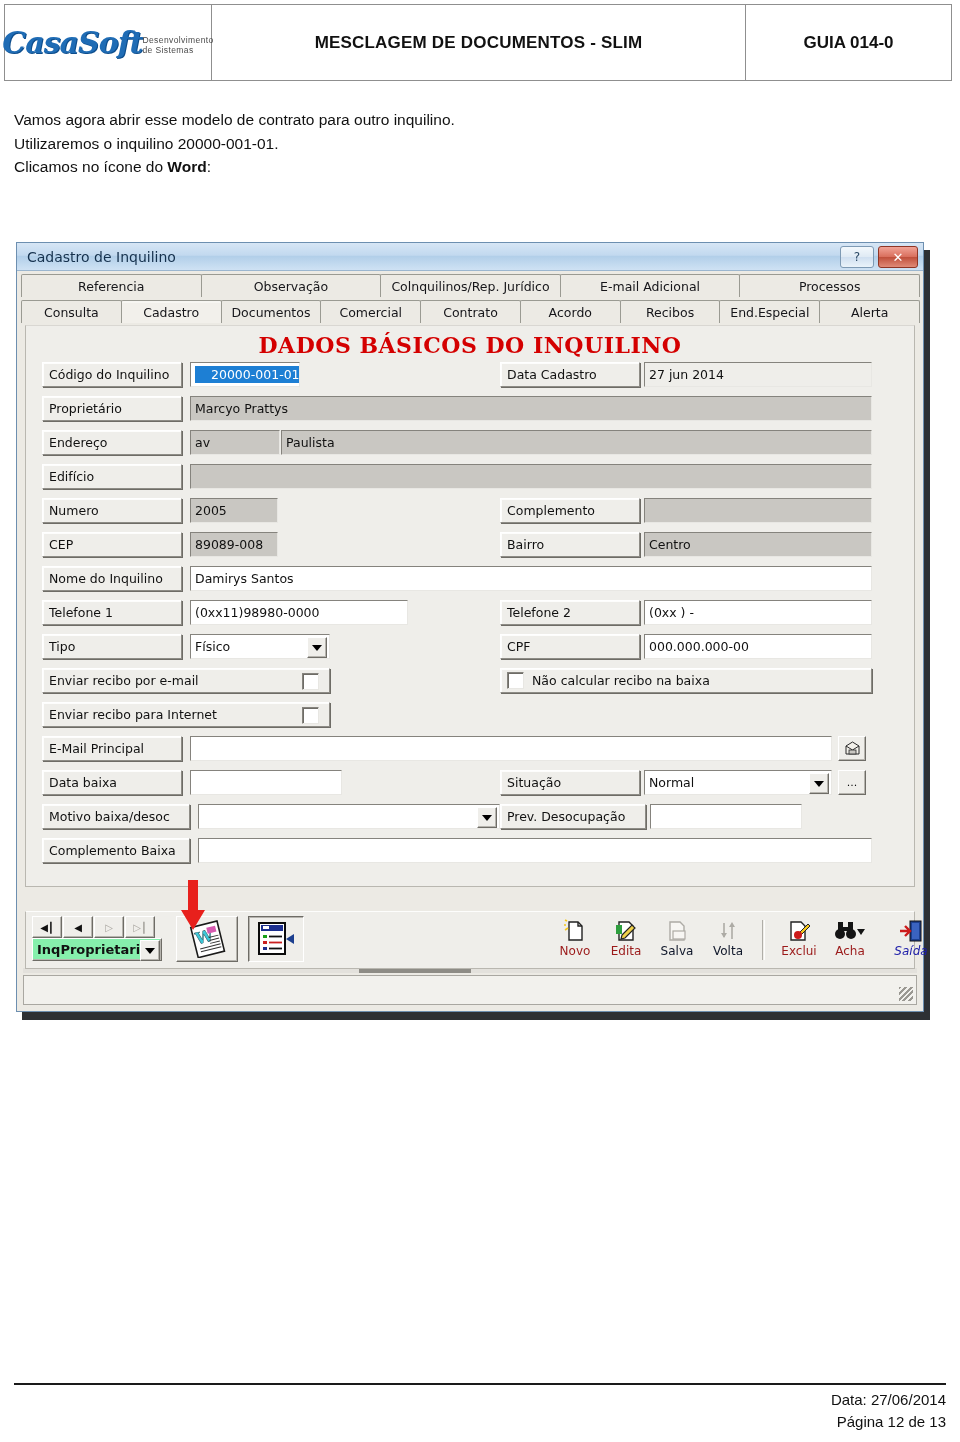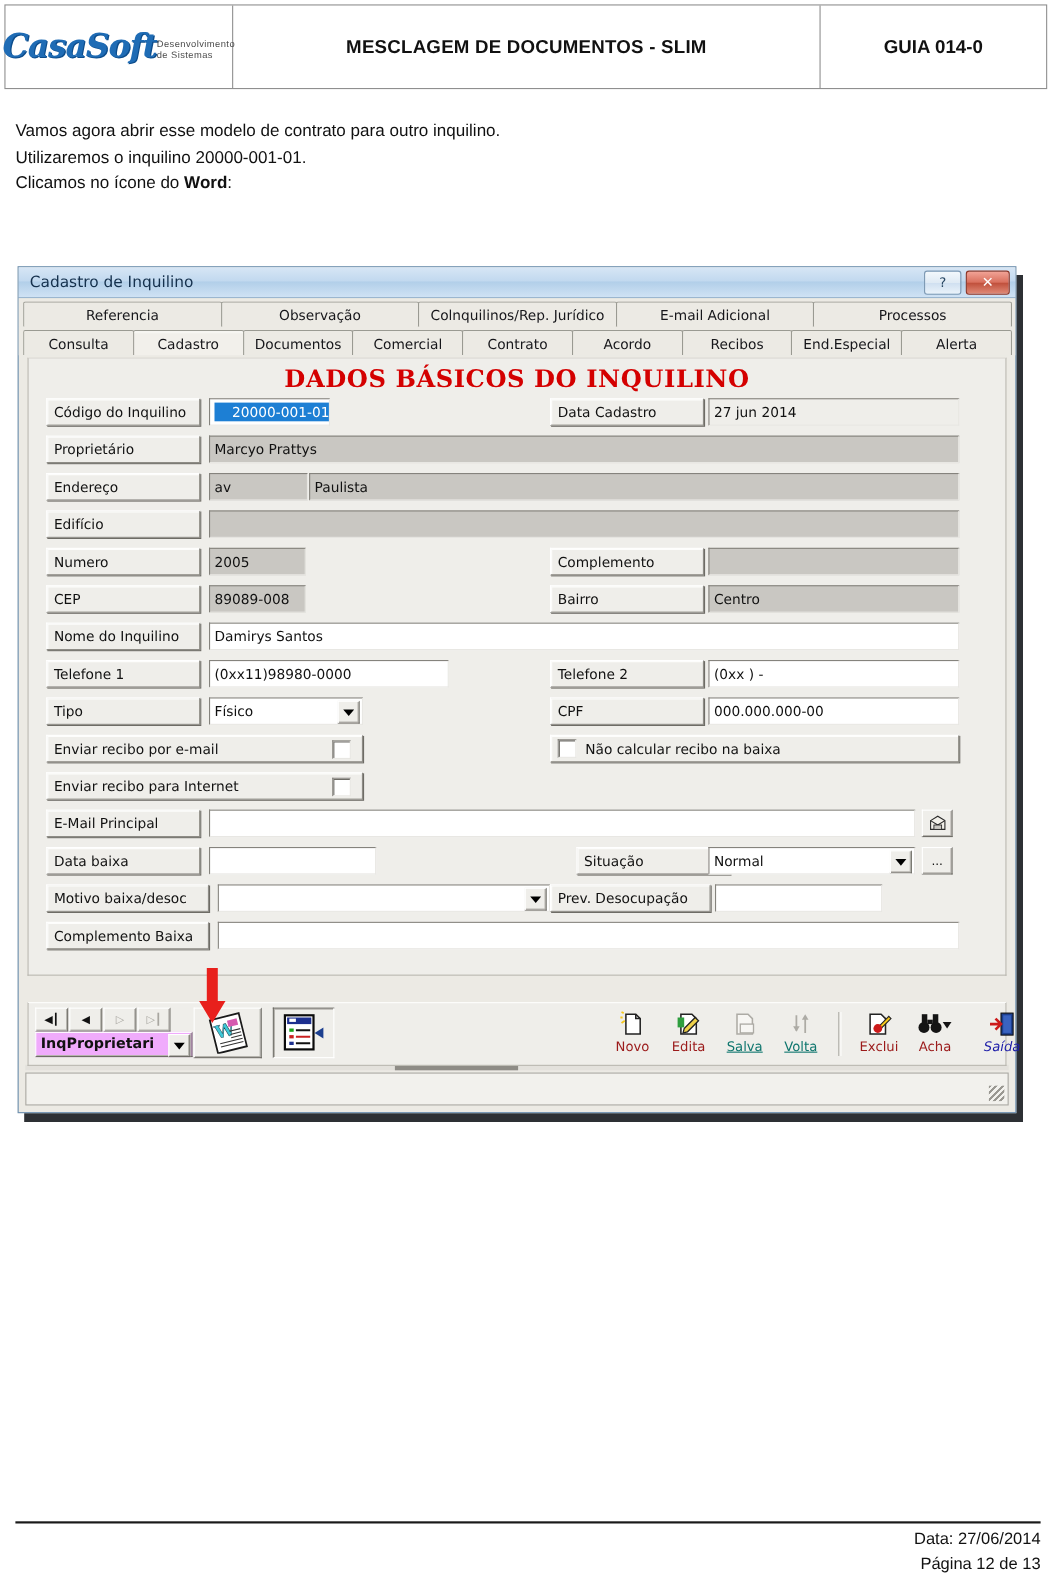--- a/index.html
+++ b/index.html
@@ -185,22 +185,22 @@
   .nav-btns{position:absolute;left:6px;top:4px;display:flex;}
   .nav-btn{
     width:28px;height:20px;background:#efeeea;
     border:1px solid #fff;border-right-color:#6e6c66;border-bottom-color:#6e6c66;
     box-shadow:inset -1px -1px 0 #b6b4ae;
     display:flex;align-items:center;justify-content:center;margin-right:1px;
     font-size:10px;color:#111;
   }
   .nav-btn.dim{color:#a8a6a0;}
   .combo-bottom{
-    position:absolute;left:6px;top:26px;width:143px;height:23px;
-    background:#f0abfc;border:1px solid #fff;border-right-color:#6e6c66;border-bottom-color:#6e6c66;
+    position:absolute;left:6px;top:26px;width:130px;height:23px;
+    background:#86efac;border:1px solid #fff;border-right-color:#6e6c66;border-bottom-color:#6e6c66;
     box-shadow:inset -1px -1px 0 #b6b4ae;
     display:flex;align-items:center;padding-left:4px;box-sizing:border-box;
     font-size:13px;font-weight:bold;color:#111;
   }
   .combo-bottom .combo-arrow{top:1px;right:1px;height:19px;}
   .tbtn{
     position:absolute;box-sizing:border-box;background:#efeeea;
     border:1px solid #fff;border-right-color:#6e6c66;border-bottom-color:#6e6c66;
     box-shadow:inset -1px -1px 0 #b6b4ae;
     display:flex;align-items:center;justify-content:center;
@@ -209,21 +209,21 @@
     border:1px solid #6e6c66;border-right-color:#fff;border-bottom-color:#fff;
     box-shadow:inset 1px 1px 0 #b6b4ae;
   }
   .action{
     position:absolute;top:5px;width:50px;height:46px;
     display:flex;flex-direction:column;align-items:center;justify-content:flex-start;
     font-size:12px;color:#9b1a1a;
   }
   .action .ic{height:26px;display:flex;align-items:flex-end;}
   .action .lb{margin-top:1px;}
-  .action.dim{color:#0f766e;text-decoration:underline;}
+  .action.dim{color:#0f172a;}
   .action.exit{color:#1c1ca8;font-style:italic;}
   .tb-sep{
     position:absolute;top:8px;width:1px;height:40px;
     border-left:1px solid #b0aea8;border-right:1px solid #fdfdfc;
   }
 
   
   .statusbar{
     position:absolute;left:6px;right:6px;bottom:6px;height:30px;
     background:#f2f1ed;border:1px solid #a9a7a1;box-sizing:border-box;
@@ -399,21 +399,21 @@
             <path d="M2 5 L8.5 1 L15 5 L15 13 L2 13 Z" fill="#f2f0ea" stroke="#2a2a2a" stroke-width="1"></path>
             <path d="M2 5 L8.5 9 L15 5" fill="none" stroke="#2a2a2a" stroke-width="1"></path>
             <rect x="5" y="9" width="7" height="4" fill="#c9c7c2" stroke="#2a2a2a" stroke-width=".8"></rect>
           </svg>
         </div>
       </div>
 
       <div class="frow">
         <div class="lbl" style="left:10px;width:140px;">Data baixa</div>
         <div class="fld white" style="left:158px;width:152px;"></div>
-        <div class="lbl" style="left:492px;width:140px;">Situação</div>
+        <div class="lbl" style="left:468px;width:140px;">Situação</div>
         <div class="fld white" style="left:612px;width:188px;">
           <span>Normal</span>
           <span class="combo-arrow"></span>
         </div>
         <div class="small-btn" style="left:806px;top:0;width:28px;height:25px;">...</div>
       </div>
 
       <div class="frow">
         <div class="lbl" style="left:10px;width:148px;">Motivo baixa/desoc</div>
         <div class="fld white" style="left:166px;width:302px;">

